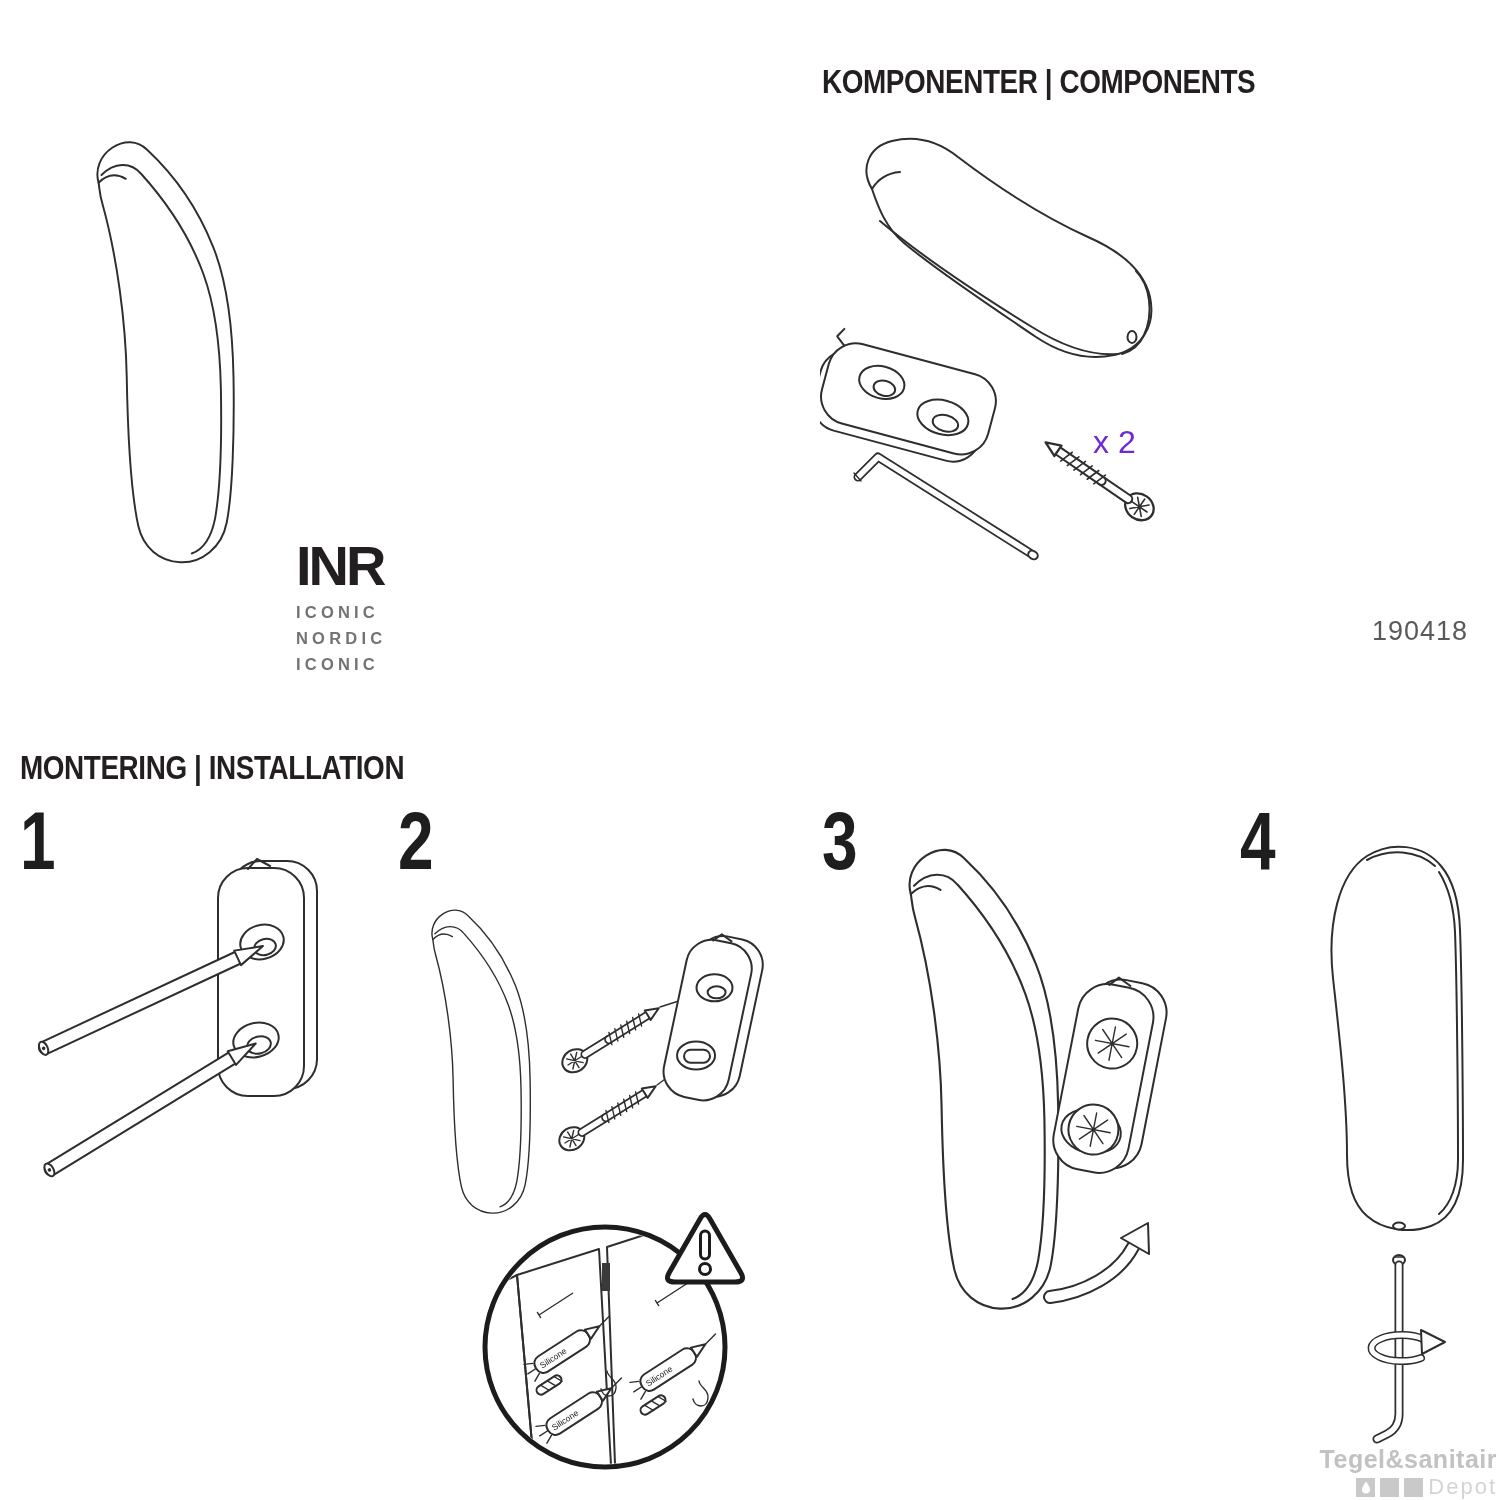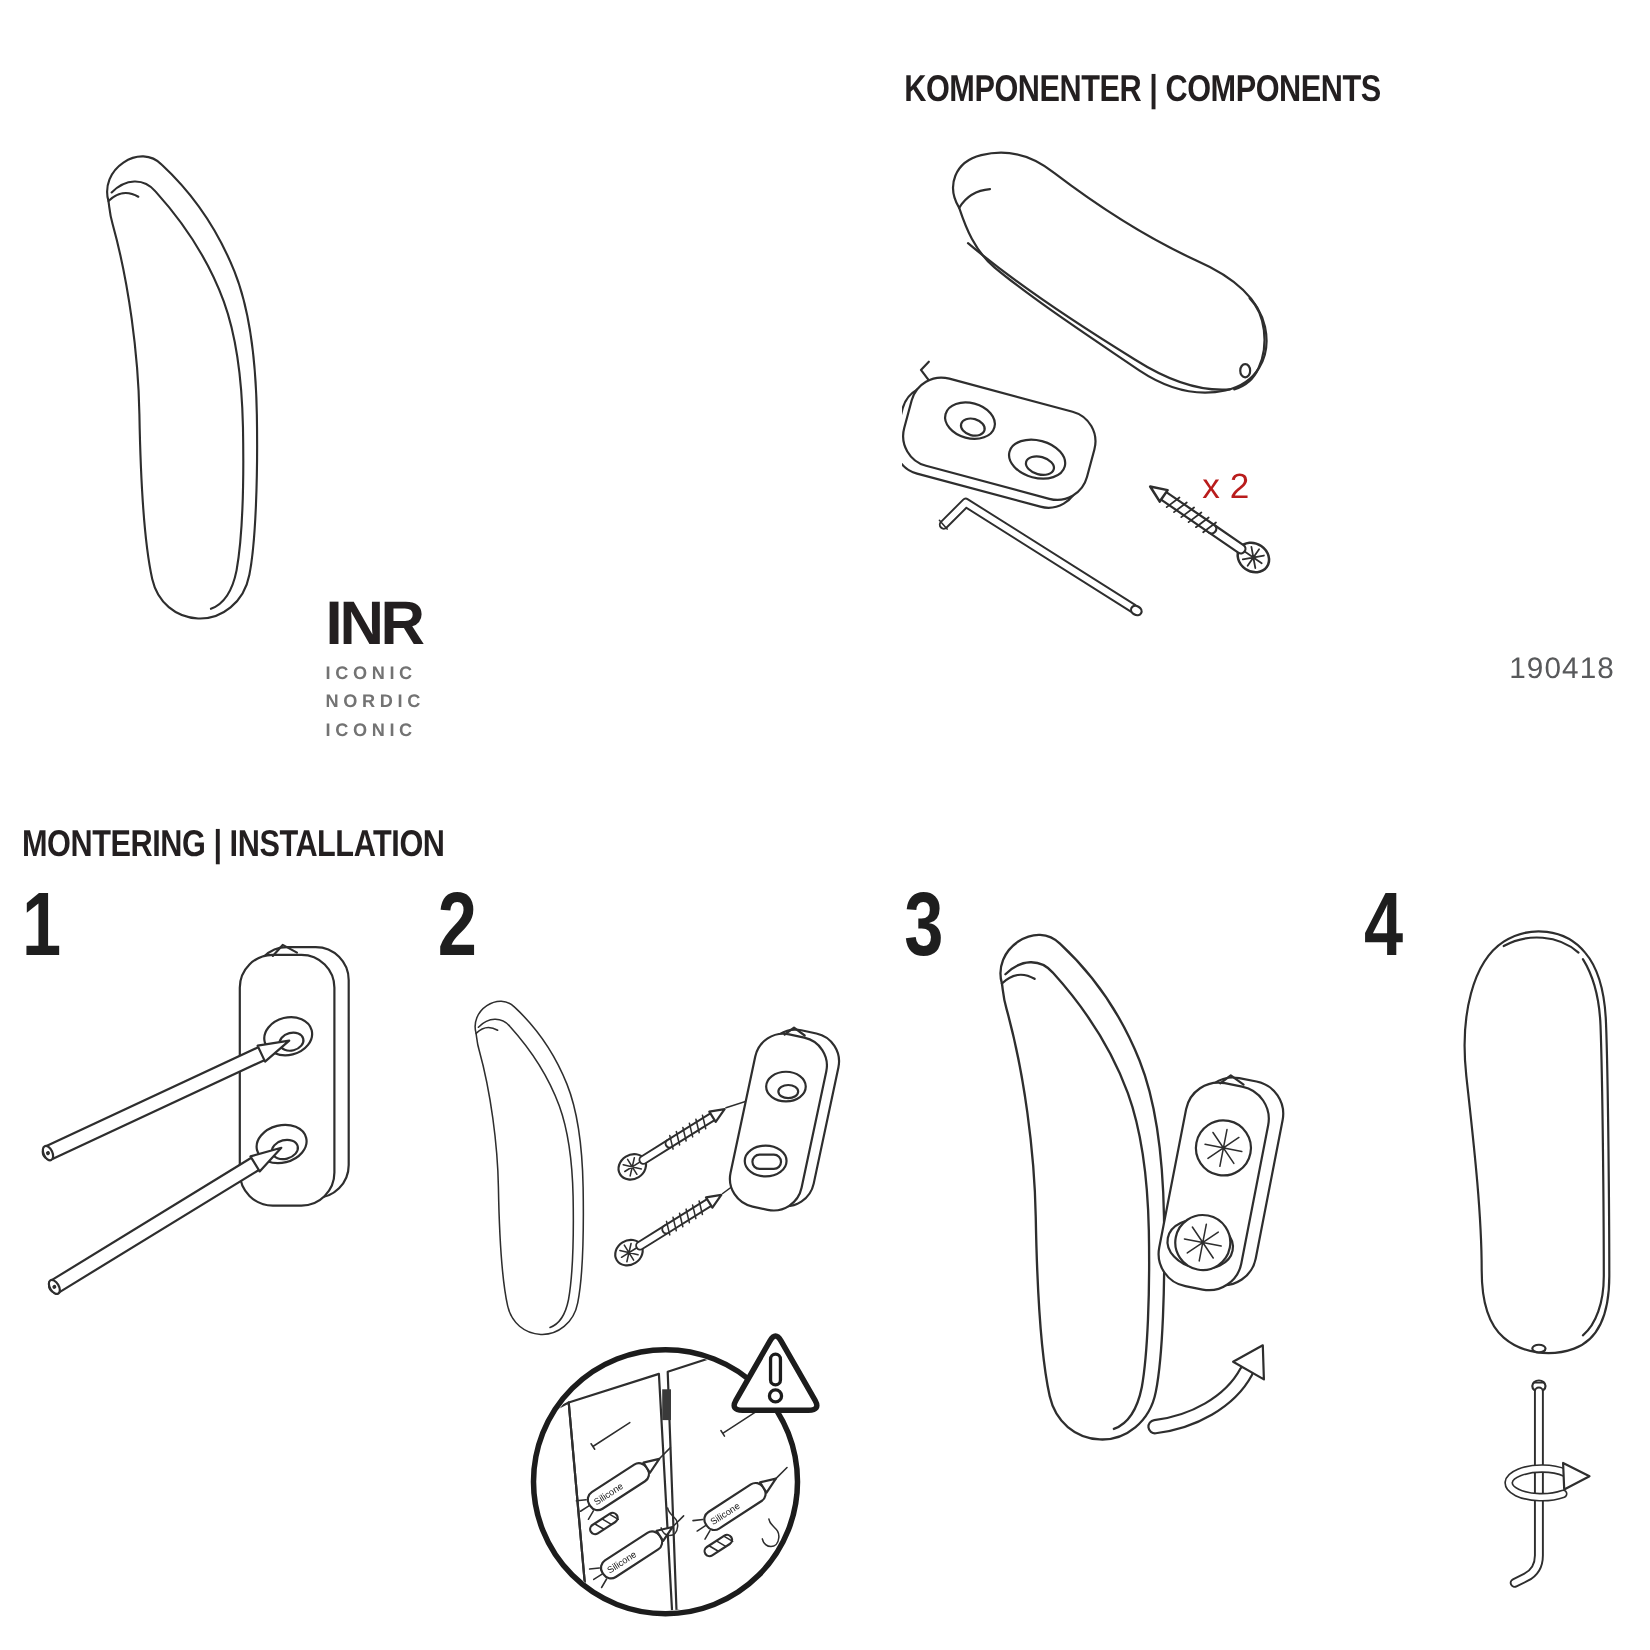--- a/index.html
+++ b/index.html
@@ -5,21 +5,21 @@
   html,body{margin:0;padding:0;background:#fff;}
   .page{position:relative;width:1500px;height:1500px;background:#fff;overflow:hidden;
         font-family:"Liberation Sans",sans-serif;color:#231f20;}
   .abs{position:absolute;}
   .h1{font-weight:700;font-size:34px;letter-spacing:-.5px;color:#231f20;white-space:nowrap;
       transform:scaleX(.82);transform-origin:left top;}
   .stepnum{font-weight:800;font-size:82px;color:#1e1e1e;line-height:1;
       transform:scaleX(.78);transform-origin:left top;}
   .inr{font-weight:700;font-size:56px;letter-spacing:-3px;color:#231f20;line-height:.9;}
   .inrtag{margin-top:9px;font-weight:700;font-size:16.5px;letter-spacing:4.2px;line-height:1.55;color:#737373;}
-  .x2{font-size:32px;color:#b91c1c;white-space:nowrap;}
+  .x2{font-size:32px;color:#6d28d9;white-space:nowrap;}
   .docnum{font-size:27px;color:#58595b;letter-spacing:1px;}
   
   .ln{fill:none;stroke:#2e2e2e;stroke-width:2;stroke-linecap:round;stroke-linejoin:round;}
   .f{fill:#ffffff;}
   .lnT{fill:none;stroke:#2e2e2e;stroke-width:1.4;stroke-linecap:round;stroke-linejoin:round;}
   .lnB{stroke:#1c1c1c;stroke-width:5;fill:#fff;}
   .lnM{fill:#fff;stroke:#1c1c1c;stroke-width:3;}
   .lnW{fill:none;stroke:#2e2e2e;stroke-width:9;stroke-linecap:round;stroke-linejoin:round;}
   .lnI{fill:none;stroke:#fff;stroke-width:5.5;stroke-linecap:round;stroke-linejoin:round;}
   .lnW2{fill:none;stroke:#2e2e2e;stroke-width:15;stroke-linecap:round;}
@@ -105,21 +105,21 @@
       <ellipse class="ln f" cx="213" cy="430" rx="5" ry="4" transform="rotate(30 213 430)"></ellipse>
     </g>
 
     <g>
       <use href="#screwdef" transform="translate(327,387) rotate(214.5) scale(1.15)"></use>
     </g>
   </svg>
 
   <div class="abs x2" style="left:1093px;top:424px;">x 2</div>
 
-  <div class="abs docnum" style="left:1372px;top:592px;">190418</div>
+  <div class="abs docnum" style="left:1372px;top:616px;">190418</div>
 
   <div class="abs h1" style="left:20px;top:748px;">MONTERING | INSTALLATION</div>
 
   <div class="abs stepnum" style="left:20px;top:800px;">1</div>
   <div class="abs stepnum" style="left:398px;top:800px;">2</div>
   <div class="abs stepnum" style="left:822px;top:800px;">3</div>
   <div class="abs stepnum" style="left:1240px;top:800px;">4</div>
 
   <svg class="abs" style="left:20px;top:852px;" width="330" height="350" viewBox="0 0 330 350">
     <g transform="translate(198,16)">
@@ -255,14 +255,27 @@
       <path class="lnW" d="M161,437 L161,586 Q161,600 149,606 L139,611"></path>
       <path class="lnI" d="M161,437 L161,586 Q161,600 149,606 L139,611"></path>
     </g>
     <g>
       <path class="lnW4" d="M185,511 A30,13 0 1 0 183,530"></path>
       <path class="lnI4" d="M185,511 A30,13 0 1 0 183,530"></path>
       <polygon class="ln f" points="207,514 183,502 184,526"></polygon>
     </g>
   </svg>
 
+  <div class="wm">
+    <div class="wm1">Tegel&amp;sanitair</div>
+    <div class="wm2">
+      <span class="wsq">
+        <svg width="12" height="15" viewBox="0 0 18 22">
+          <path d="M9,2 C9,2 3,10 3,14 A6,6 0 0 0 15,14 C15,10 9,2 9,2 Z" fill="#ffffff"></path>
+        </svg>
+      </span>
+      <span class="wsq"></span>
+      <span class="wsq"></span>
+      <span class="wdep">Depot</span>
+    </div>
+  </div>
 
 </div>
 
 </body></html>

